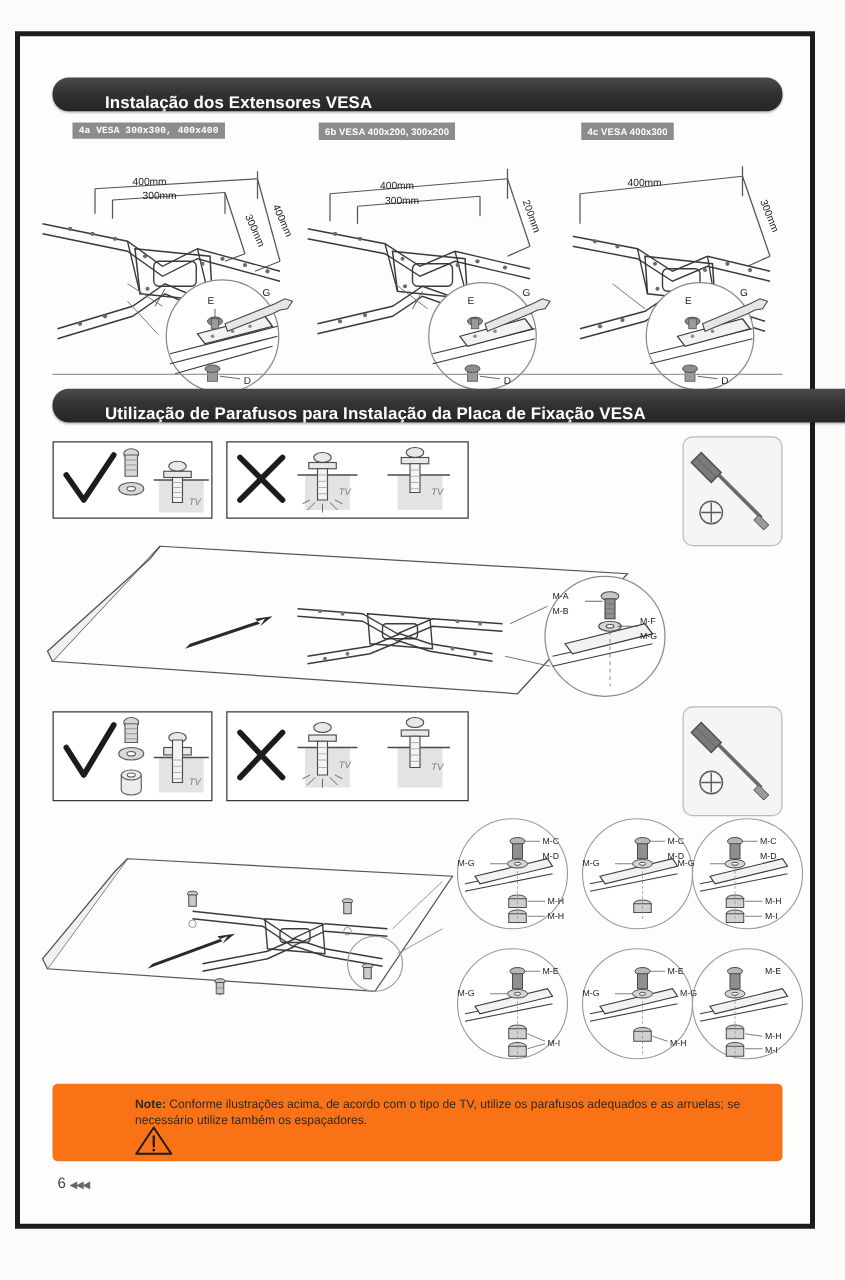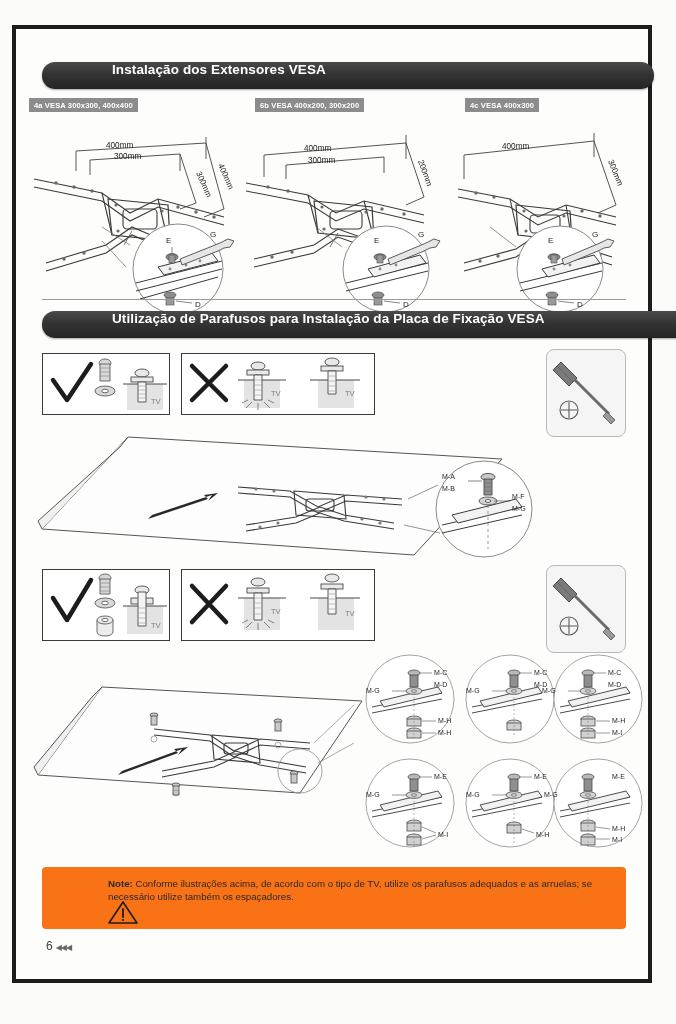--- a/index.html
+++ b/index.html
@@ -40,23 +40,22 @@
   }
 
   
   .bar {
     position: absolute;
     height: 27px;
     border-radius: 13px;
     background: linear-gradient(180deg,#4a4a4a 0%,#333333 45%,#252525 100%);
     color: #ffffff;
     display: flex;
-    align-items: flex-start;
+    align-items: flex-end;
     box-shadow: 0 1px 2px rgba(0,0,0,.35);
-    padding-left: 28px;
   }
   .bar span {
     font-size: 13.5px;
     font-weight: bold;
     letter-spacing: .1px;
     white-space: nowrap;
   }
   #bar-vesa { left: 24px; top: 31px; width: 584px; }
   #bar-vesa span { padding-left: 42px; }
   #bar-screws { left: 24px; top: 280px; width: 672px; }
@@ -66,21 +65,21 @@
   .cap {
     position: absolute;
     background: #8c8c8c;
     color: #fff;
     font-size: 7.6px;
     font-weight: bold;
     padding: 2.5px 5px 2.5px 5px;
     white-space: nowrap;
     letter-spacing: .1px;
   }
-  #cap-4a { left: 11px; top: 67px; }
+  #cap-4a { left: 40px; top: 67px; font-family: Liberation Mono, monospace; }
   #cap-4b { left: 237px; top: 67px; }
   #cap-4c { left: 447px; top: 67px; }
 
   
   .panel {
     position: absolute;
     overflow: hidden;
   }
   #panel-4a { left: 10px;  top: 82px; width: 212px; height: 190px; }
   #panel-4b { left: 228px; top: 82px; width: 208px; height: 190px; }
@@ -94,20 +93,21 @@
   }
 
   svg { display: block; overflow: visible; }
 
   
   .gbox {
     position: absolute;
     border: 1px solid #3a3a3a;
     background: #ffffff;
     box-sizing: border-box;
+    font-style: italic;
   }
   #good-1 { left: 24px;  top: 322px; width: 128px; height: 62px; }
   #bad-1  { left: 163px; top: 322px; width: 194px; height: 62px; }
   #good-2 { left: 24px;  top: 538px; width: 128px; height: 72px; }
   #bad-2  { left: 163px; top: 538px; width: 194px; height: 72px; }
 
   .tool-box {
     position: absolute;
     border: 1px solid #b9b9b9;
     border-radius: 8px;

